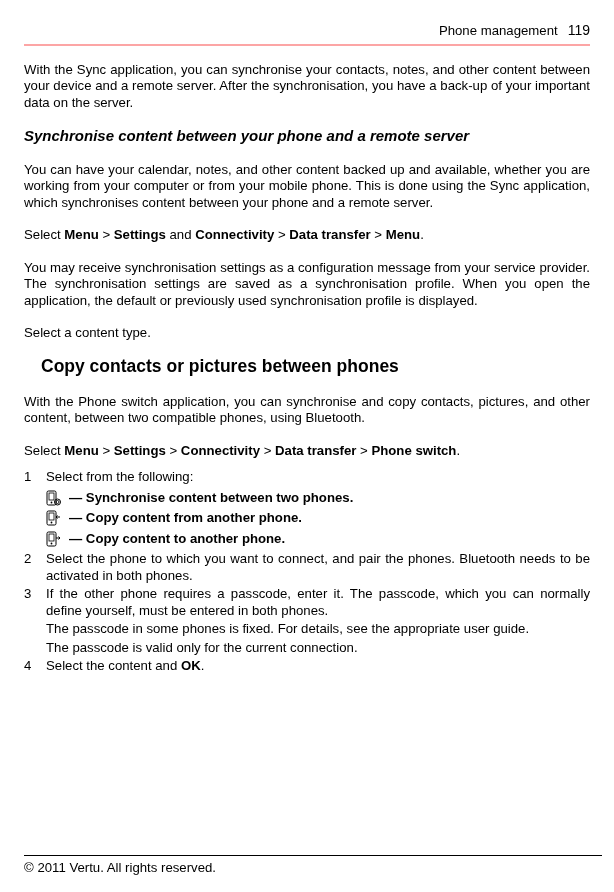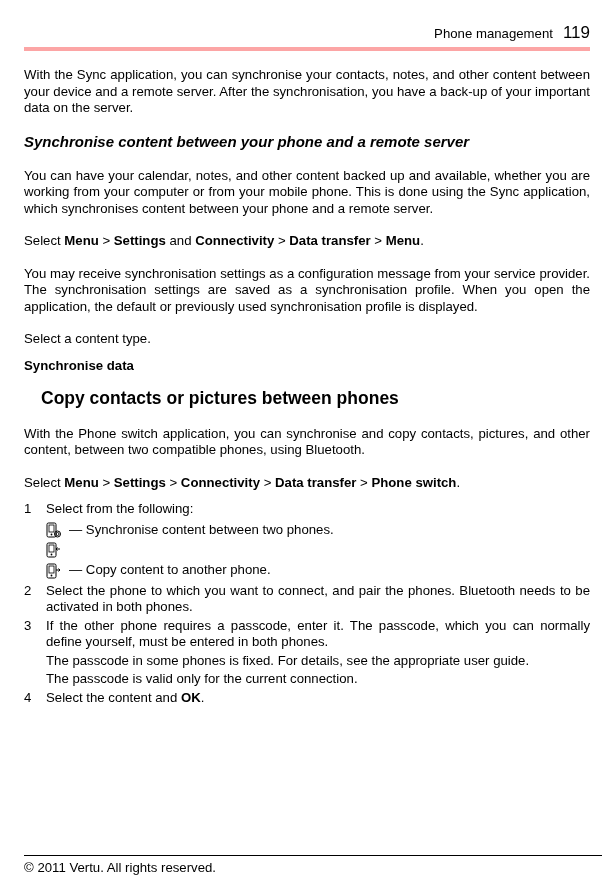--- a/index.html
+++ b/index.html
@@ -1,29 +1,29 @@
 <!DOCTYPE html>
 <html><head>
 <meta charset="utf-8">
 <style>
   html,body{margin:0;padding:0;background:#fff;color:#000;}
   .page{width:614px;height:892px;box-sizing:border-box;padding:22px 24px 18px 24px;font-family:Arial,Helvetica,sans-serif;font-size:13.2px;line-height:1.25;position:relative;}
-  .hdr{display:flex;justify-content:flex-end;align-items:baseline;padding-bottom:4px;border-bottom:4px solid #fca5a5;margin-bottom:12px;}
+  .hdr{display:flex;justify-content:flex-end;align-items:baseline;padding-bottom:4px;border-bottom:2px solid #fca5a5;margin-bottom:12px;}
   .hdr .title{font-size:13.2px;}
-  .hdr .num{font-size:17px;margin-left:10px;}
+  .hdr .num{font-size:14px;margin-left:10px;}
   .para{margin:16px 0 10px 0;text-align:justify;}
   .h2{font-weight:bold;font-style:italic;font-size:15px;margin:16px 0 4px 0;}
   .h3{font-weight:bold;font-size:13.2px;margin:10px 0 2px 0;}
   .h1{font-weight:bold;font-size:17.5px;margin:14px 0 4px 17px;}
   .b{font-weight:bold;}
   .olist{margin:4px 0 0 0;padding:0;}
   .orow{display:flex;margin:2px 0;}
   .onum{width:22px;flex:none;}
   .otxt{flex:1;text-align:justify;}
-  .icon-row{display:flex;align-items:center;margin:4px 0 4px 22px;}
+  .icon-row{display:flex;align-items:center;margin:4px 0 4px 22px;font-weight:bold;}
   .icon-row svg{flex:none;margin-right:8px;}
   .sub{margin-left:22px;margin-top:2px;margin-bottom:2px;text-align:justify;}
   .ftr{position:absolute;left:24px;right:12px;bottom:16px;border-top:1px solid #000;padding-top:4px;font-size:13.2px;}
 </style>
 </head>
 <body>
 
 <div class="page">
 
   <div class="hdr">
@@ -37,21 +37,20 @@
   <p class="para">You can have your calendar, notes, and other content backed up and available, whether you are working from your computer or from your mobile phone. This is done using the Sync application, which synchronises content between your phone and a remote server.</p>
 
   <p class="para">
     <span>Select </span><span class="b">Menu</span><span> &gt; </span><span class="b">Settings</span><span> and </span><span class="b">Connectivity</span><span> &gt; </span><span class="b">Data transfer</span><span> &gt; </span><span class="b">Menu</span>.
   </p>
 
   <p class="para">You may receive synchronisation settings as a configuration message from your service provider. The synchronisation settings are saved as a synchronisation profile. When you open the application, the default or previously used synchronisation profile is displayed.</p>
 
   <p class="para" style="margin-bottom:8px">Select a content type.</p>
 
-  <div class="h3">Synchronise data</div>
 
   <div class="h1">Copy contacts or pictures between phones</div>
   <p class="para">With the Phone switch application, you can synchronise and copy contacts, pictures, and other content, between two compatible phones, using Bluetooth.</p>
 
   <p class="para">
     <span>Select </span><span class="b">Menu</span><span> &gt; </span><span class="b">Settings</span><span> &gt; </span><span class="b">Connectivity</span><span> &gt; </span><span class="b">Data transfer</span><span> &gt; </span><span class="b">Phone switch</span>.
   </p>
 
   <div class="olist">
 
@@ -72,20 +71,21 @@
       <span> — Synchronise content between two phones.</span>
     </div>
 
     <div class="icon-row">
       <svg width="15" height="16" viewBox="0 0 15 16">
         <rect x="1" y="1" width="9" height="14" rx="1.5" fill="none" stroke="#000" stroke-width="1"></rect>
         <rect x="3" y="3" width="5" height="7" fill="none" stroke="#000" stroke-width="0.8"></rect>
         <circle cx="5.5" cy="12.5" r="0.9" fill="#000"></circle>
         <path d="M14 7 L10 7 M11.5 5.5 L10 7 L11.5 8.5" fill="none" stroke="#000" stroke-width="1"></path>
       </svg>
+      <span> — Copy content from another phone.</span>
     </div>
 
     <div class="icon-row">
       <svg width="15" height="16" viewBox="0 0 15 16">
         <rect x="1" y="1" width="9" height="14" rx="1.5" fill="none" stroke="#000" stroke-width="1"></rect>
         <rect x="3" y="3" width="5" height="7" fill="none" stroke="#000" stroke-width="0.8"></rect>
         <circle cx="5.5" cy="12.5" r="0.9" fill="#000"></circle>
         <path d="M10 7 L14 7 M12.5 5.5 L14 7 L12.5 8.5" fill="none" stroke="#000" stroke-width="1"></path>
       </svg>
       <span> — Copy content to another phone.</span>

